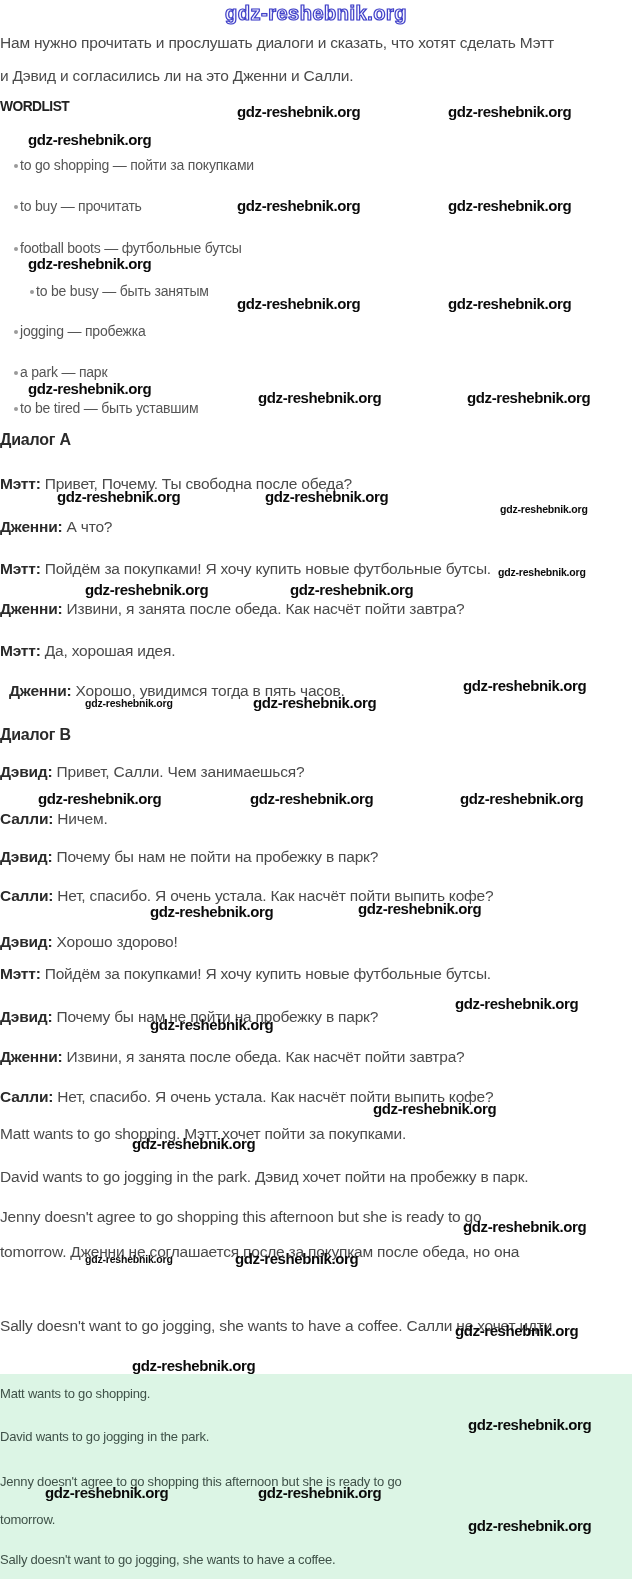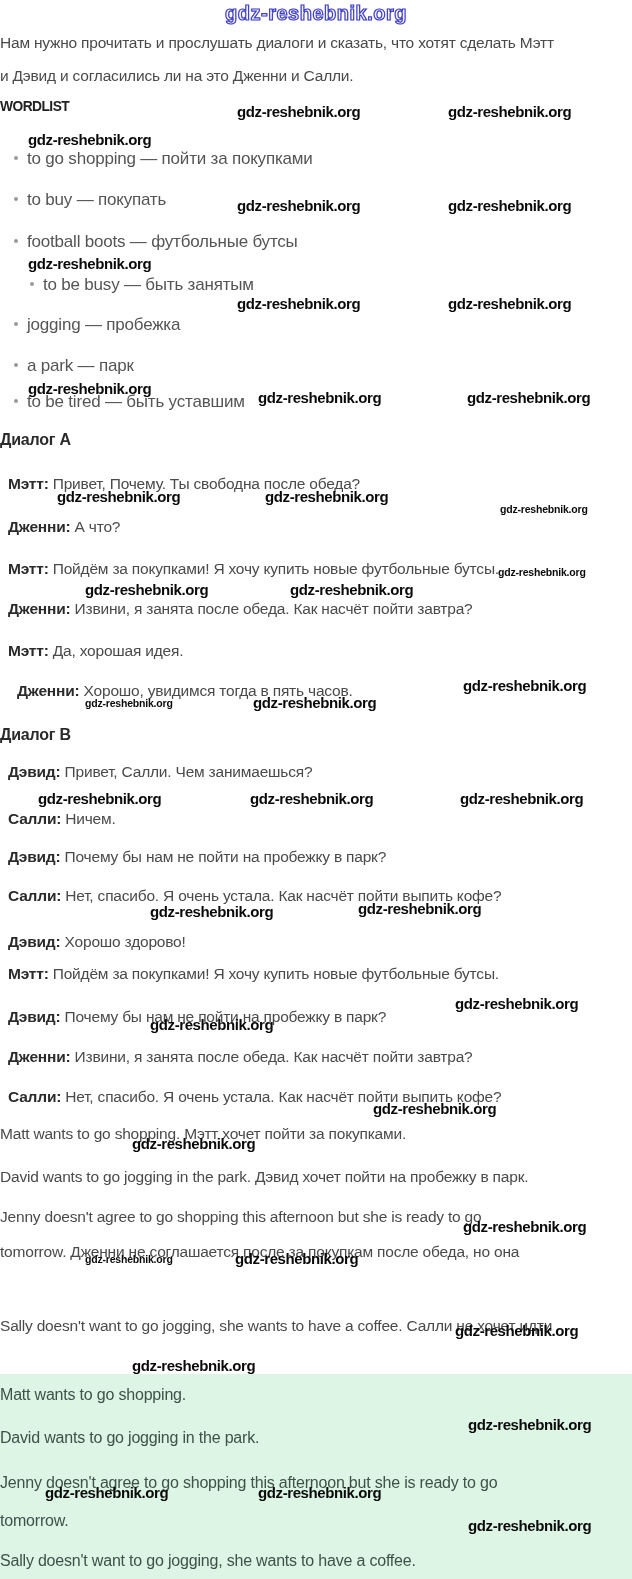--- a/index.html
+++ b/index.html
@@ -8,30 +8,30 @@
     width:632px;height:1579px;
     background:#ffffff;
     overflow:hidden;
     font-family:"Liberation Sans", sans-serif;
   }
   .abs{position:absolute;white-space:nowrap;}
   
   .line{
     font-size:15.5px;line-height:19px;color:#4a4a4a;letter-spacing:-0.2px;
   }
-  .line b{color:#2b2b2b;font-weight:700;margin-left:8px;}
+  .line b{color:#2b2b2b;font-weight:700;}
   .heading{
     font-size:16px;font-weight:700;color:#2b2b2b;letter-spacing:-0.2px;
   }
   .wordlist-title{
     font-size:15px;font-weight:700;color:#222;letter-spacing:-0.6px;
     transform:scaleX(0.92);transform-origin:left top;
   }
   .bullet{
-    padding-left:27px;font-size:17px;color:#555;letter-spacing:-0.2px;
+    padding-left:20px;font-size:14px;color:#555;letter-spacing:-0.2px;margin-top:8px;
   }
   .bullet::before{
     content:"";position:absolute;left:14px;top:7px;width:4px;height:4px;
     border-radius:50%;background:#9a9a9a;
   }
   
   .wm{
     font-size:15px;font-weight:700;color:#0a0a0a;letter-spacing:-0.4px;
   }
   .wm-sm{
@@ -43,38 +43,38 @@
     color:#f4f4ff;
     -webkit-text-stroke:1.2px #4141c8;
     text-shadow:0 0 1px #4141c8;
   }
   
   .answer-block{
     position:absolute;left:0;top:1374px;width:632px;height:205px;
     background:#dcf5e5;
   }
   .answer-line{
-    font-size:16px;color:#3f5148;letter-spacing:-0.2px;
+    font-size:13px;color:#3f5148;letter-spacing:-0.2px;
   }
 </style>
 </head>
 <body>
 
 <div class="page">
 
   <div class="answer-block"></div>
 
   <div class="abs wm-header">gdz-reshebnik.org</div>
 
   <div class="abs line" style="left:0;top:33px">Нам нужно прочитать и прослушать диалоги и сказать, что хотят сделать Мэтт</div>
   <div class="abs line" style="left:0;top:66px">и Дэвид и согласились ли на это Дженни и Салли.</div>
 
   <div class="abs wordlist-title" style="left:0;top:97px">WORDLIST</div>
   <div class="abs bullet" style="left:0;top:149px">to go shopping — пойти за покупками</div>
-  <div class="abs bullet" style="left:0;top:190px">to buy — покупать</div>
+  <div class="abs bullet" style="left:0;top:190px">to buy — прочитать</div>
   <div class="abs bullet" style="left:0;top:232px">football boots — футбольные бутсы</div>
   <div class="abs bullet" style="left:16px;top:275px">to be busy — быть занятым</div>
   <div class="abs bullet" style="left:0;top:315px">jogging — пробежка</div>
   <div class="abs bullet" style="left:0;top:356px">a park — парк</div>
   <div class="abs bullet" style="left:0;top:392px">to be tired — быть уставшим</div>
 
   <div class="abs heading" style="left:0;top:431px">Диалог A</div>
   <div class="abs line" style="left:0;top:474px"><b>Мэтт:</b><span> Привет, Почему. Ты свободна после обеда?</span></div>
   <div class="abs line" style="left:0;top:517px"><b>Дженни:</b><span> А что?</span></div>
   <div class="abs line" style="left:0;top:559px"><b>Мэтт:</b><span> Пойдём за покупками! Я хочу купить новые футбольные бутсы.</span></div>

